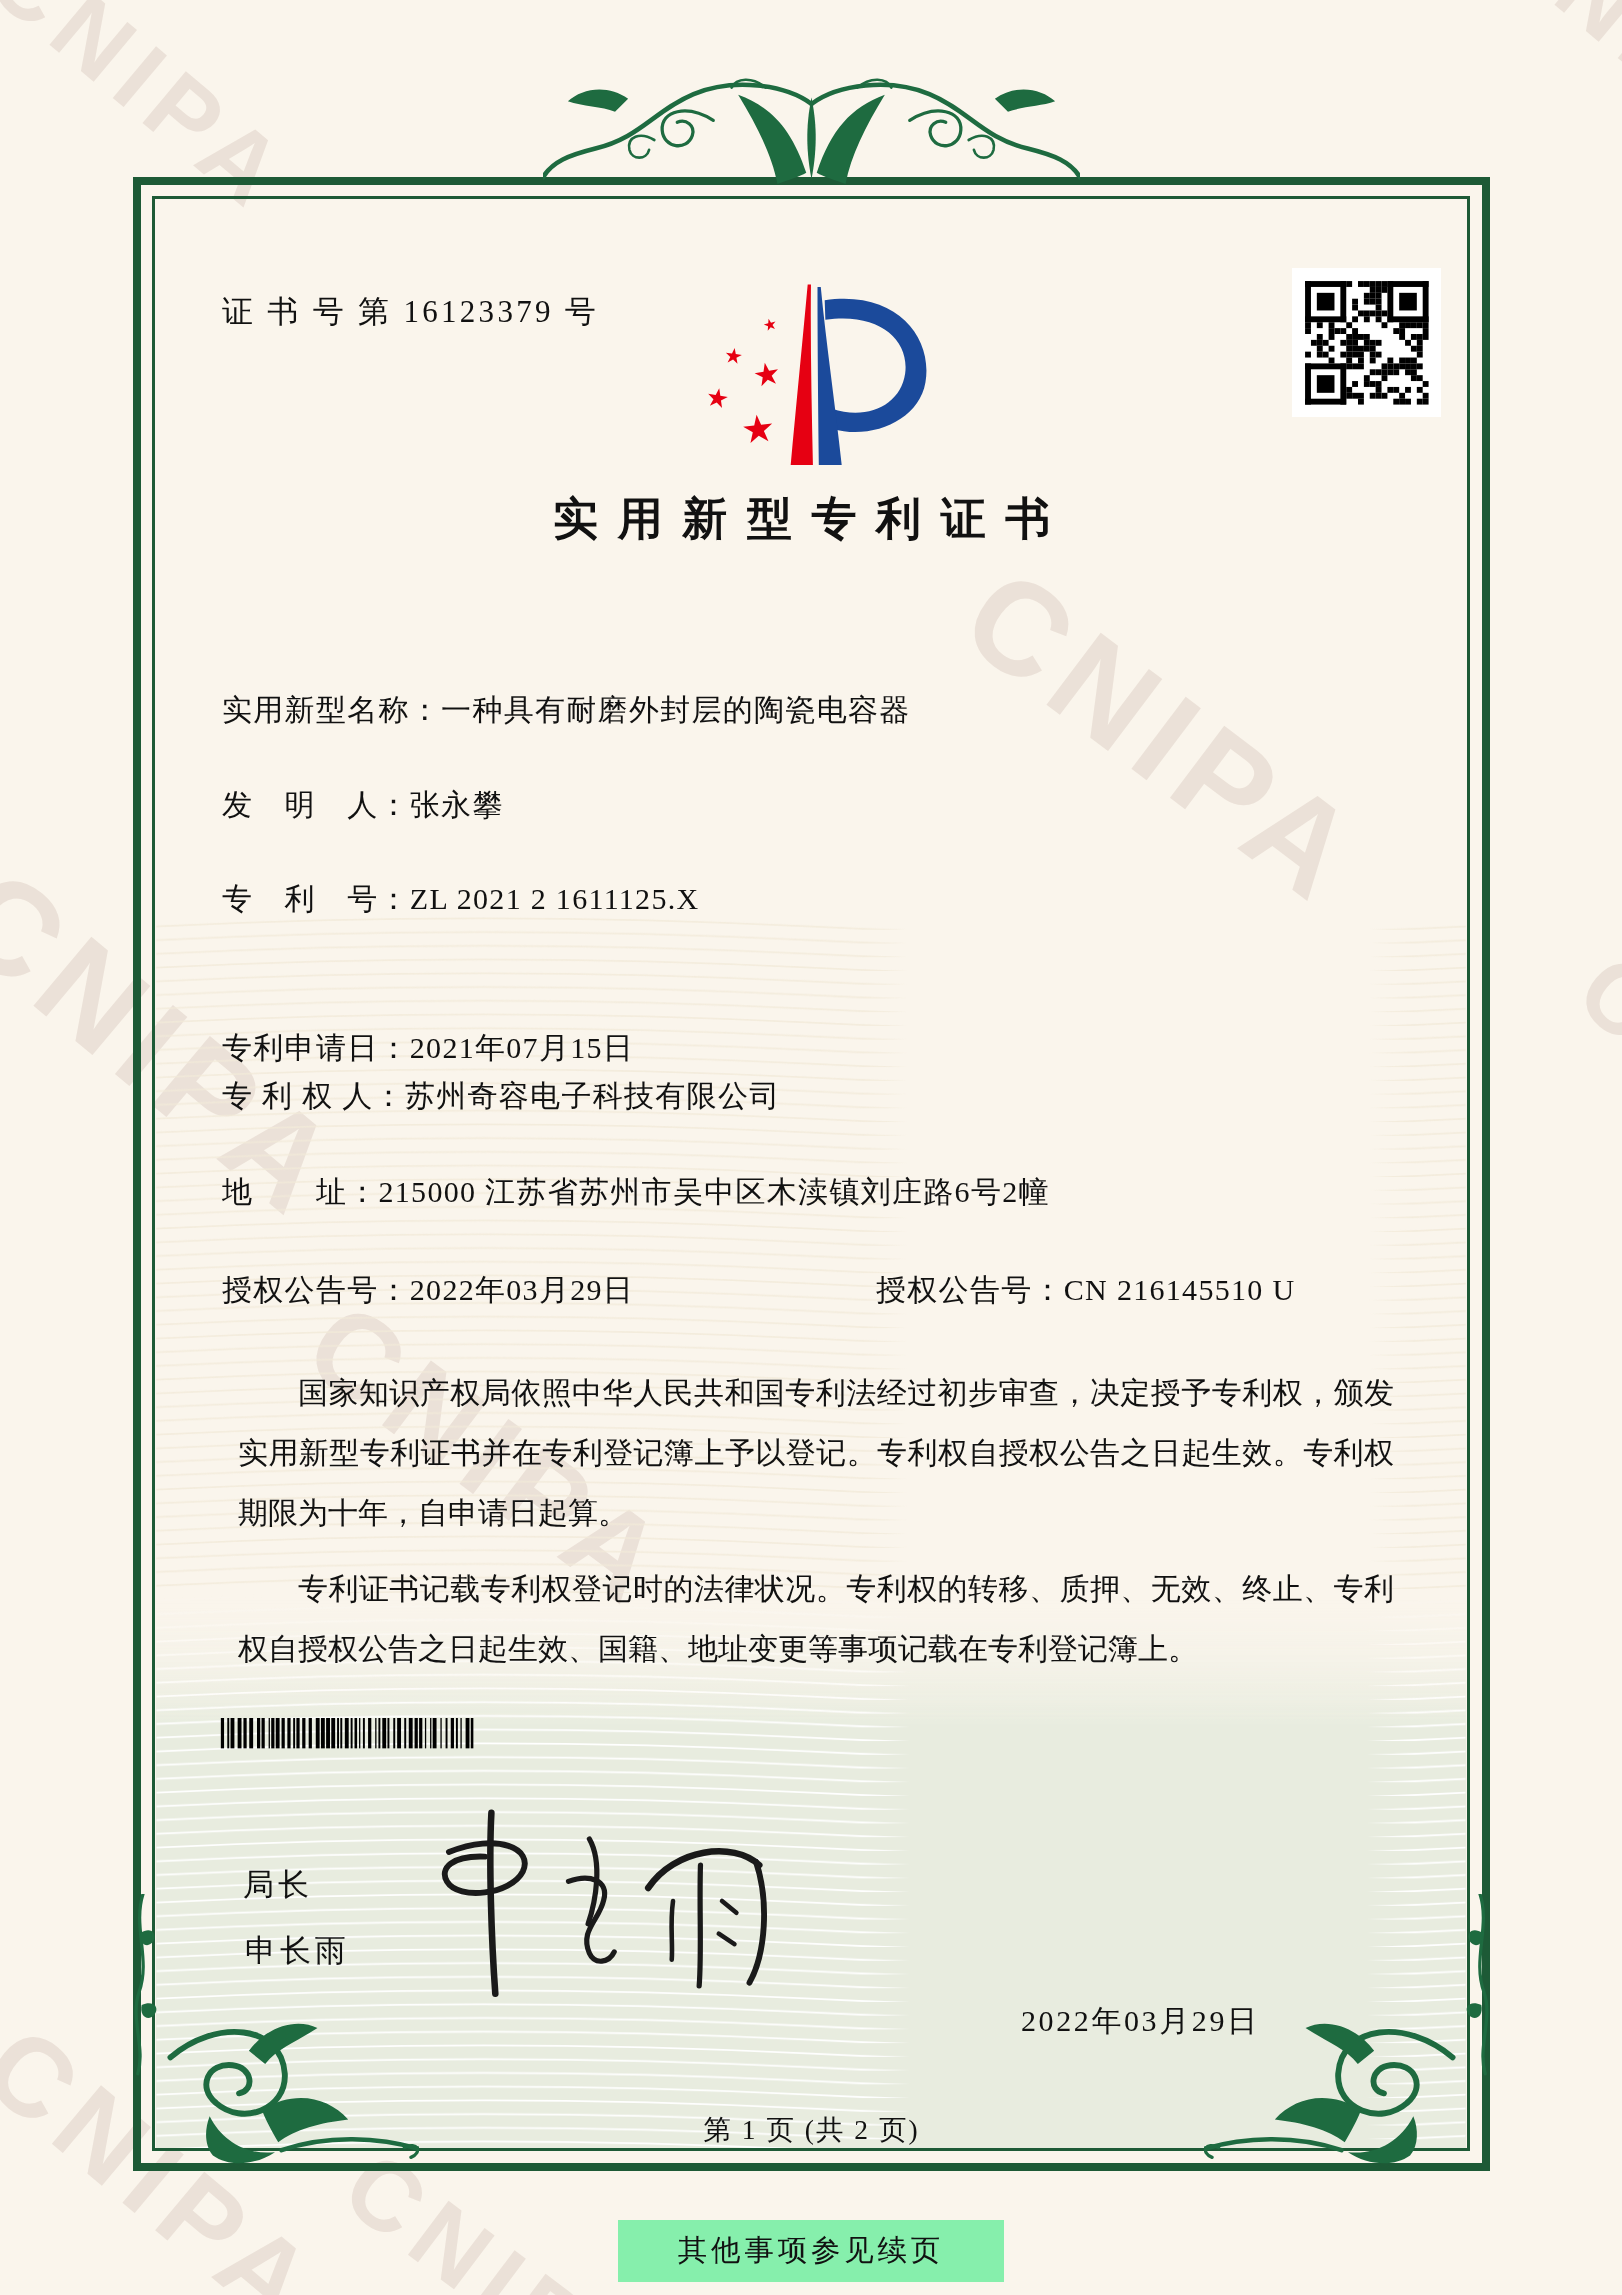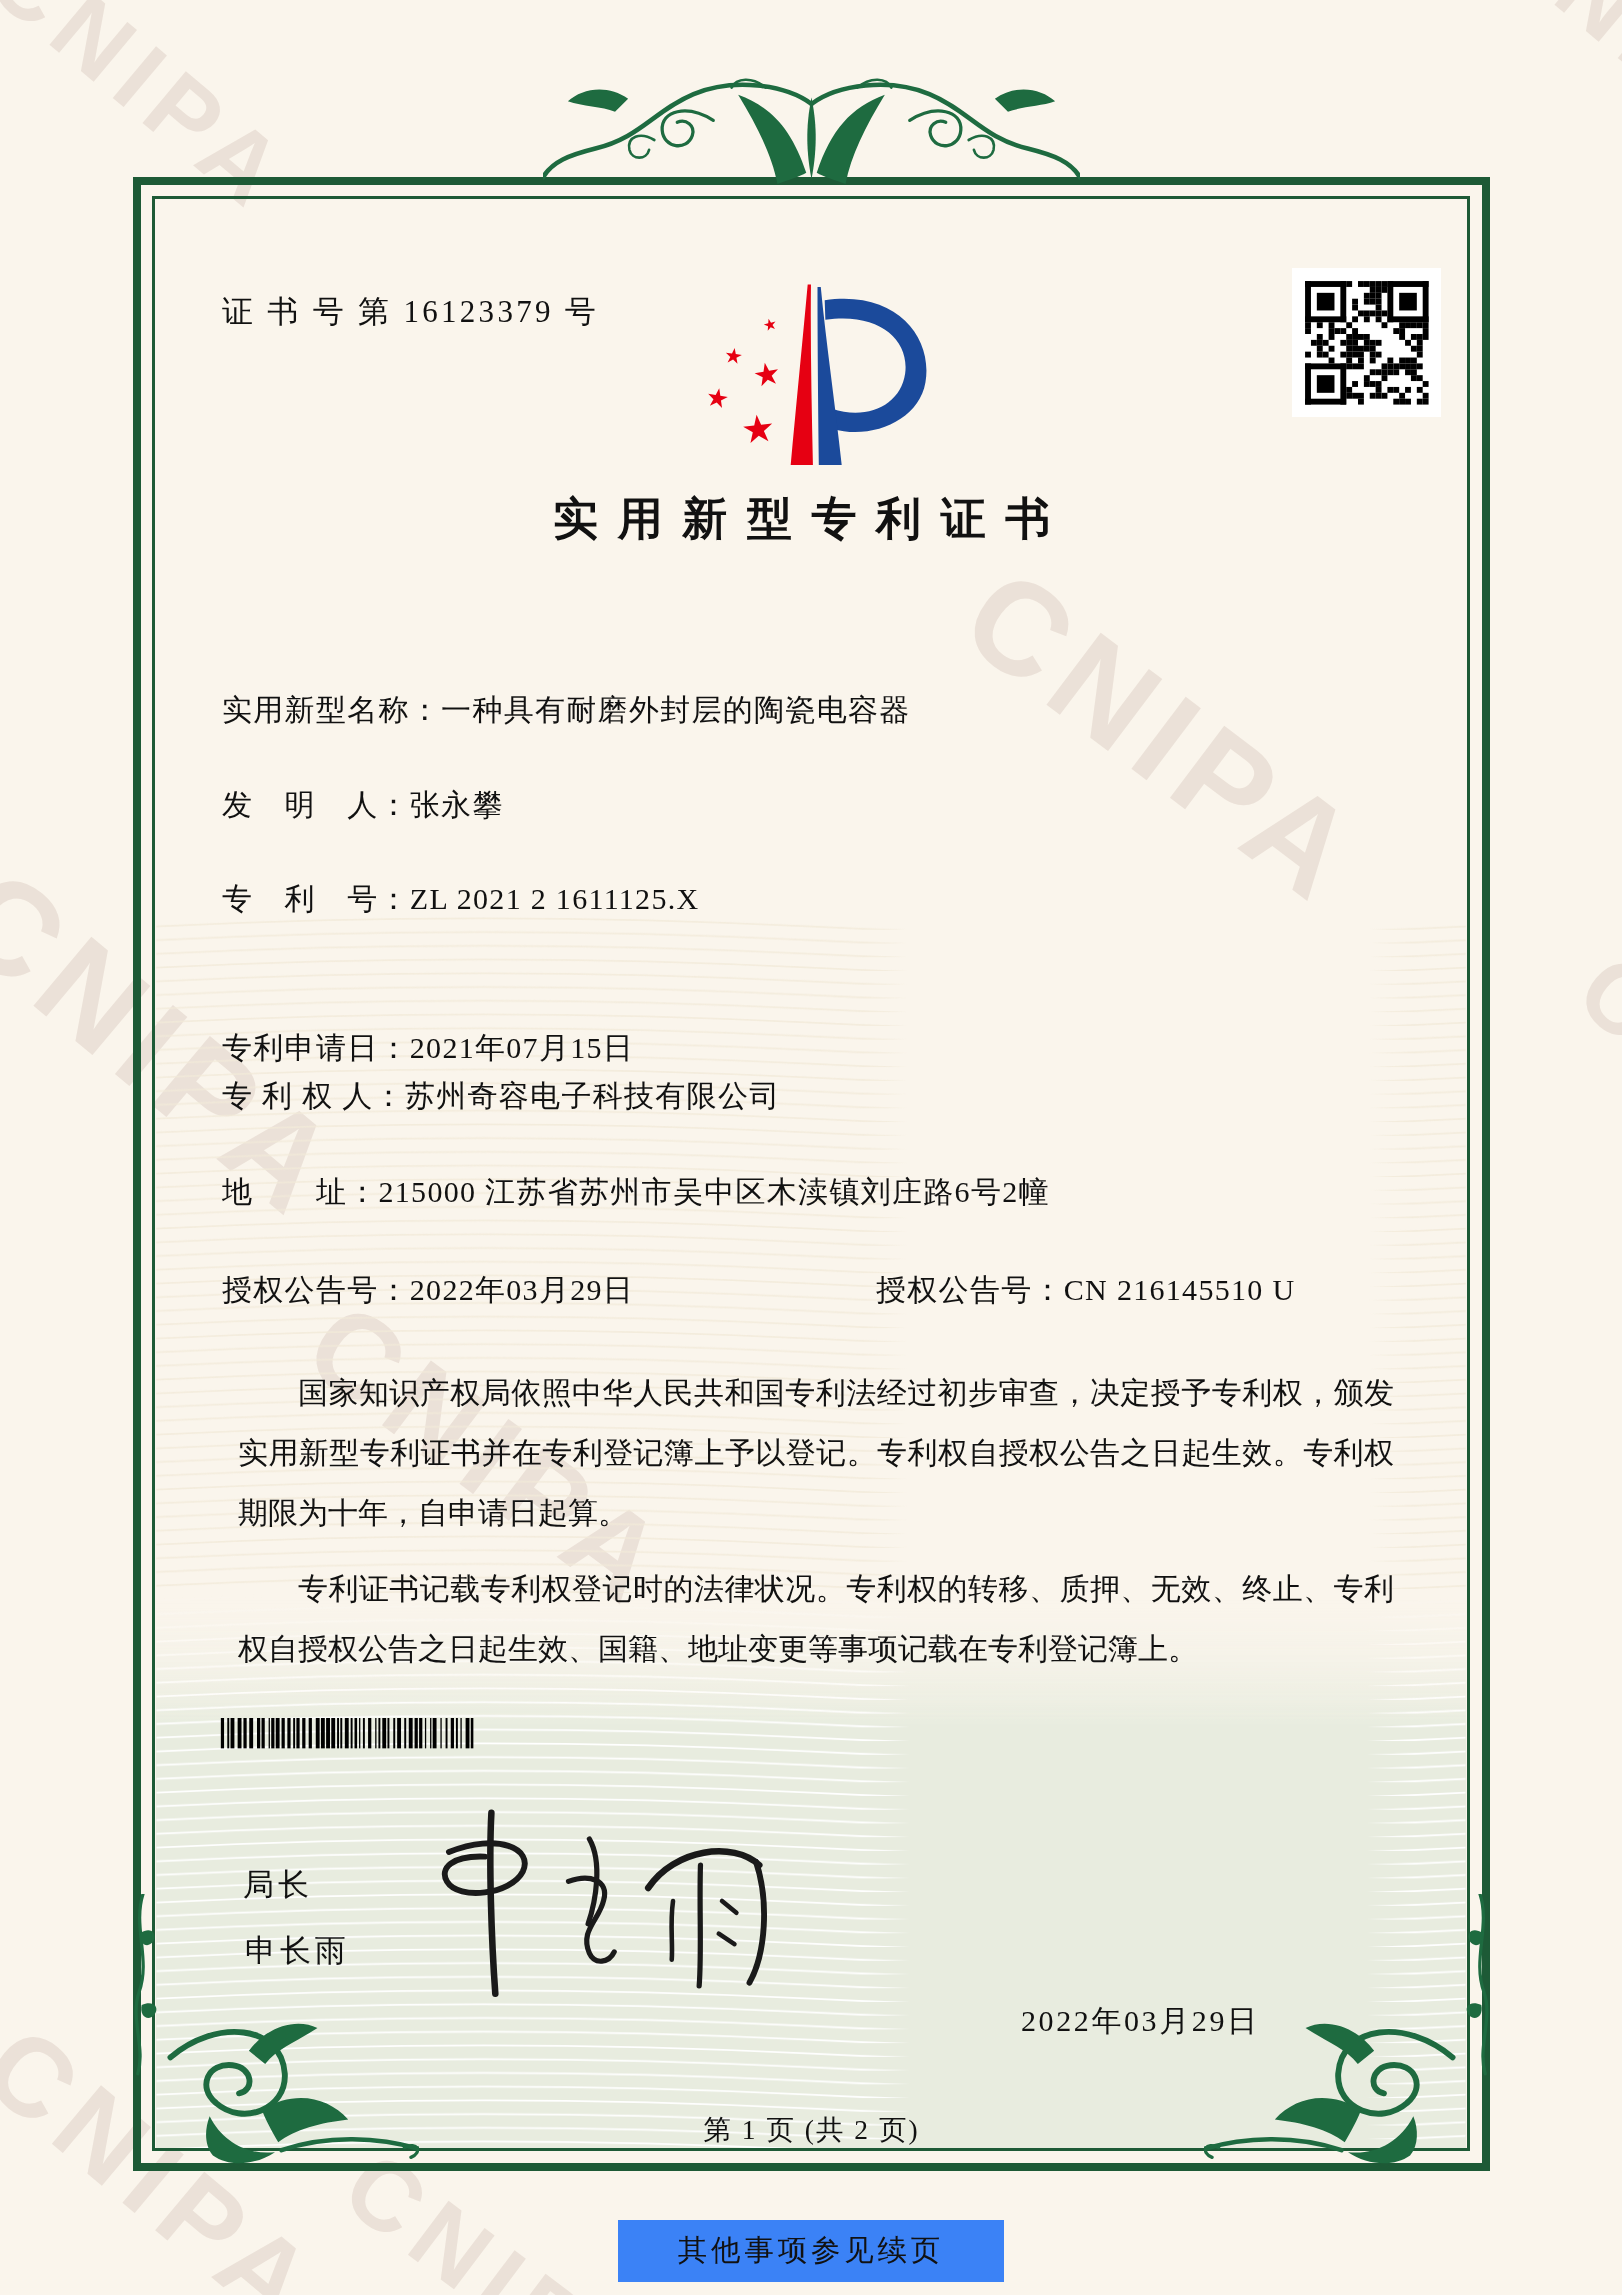--- a/index.html
+++ b/index.html
@@ -28,21 +28,21 @@
   .title{left:157px;top:489px;width:1309px;text-align:center;font-size:45px;
          font-weight:bold;letter-spacing:19.6px;}
   .frow{left:222px;width:1230px;font-size:30px;letter-spacing:1.3px;white-space:nowrap;}
   .bodytext{left:222px;top:1347px;width:1188px;font-size:30px;line-height:60px;
             text-align:justify;}
   .bodytext p{margin:16px;text-indent:2em;}
   .sig-title{left:243px;top:1864px;font-size:31px;letter-spacing:3.9px;}
   .sig-name{left:245px;top:1930px;font-size:31px;letter-spacing:3.9px;}
   .grant-date{left:1021px;top:2001px;font-size:30px;letter-spacing:2.6px;}
   .page-info{left:157px;top:2112px;width:1309px;text-align:center;font-size:27.5px;letter-spacing:2px;}
-  .note-box{left:618px;top:2220px;width:386px;height:62px;background:#3b82f6;z-index:5;
+  .note-box{left:618px;top:2220px;width:386px;height:62px;background:#86efac;z-index:5;
             display:flex;align-items:center;justify-content:center;}
   .note-box span{font-size:29.4px;letter-spacing:3.9px;}
   .qrbox{left:1292px;top:268px;width:149px;height:149px;background:#fff;z-index:5;}
   .star{position:absolute;color:#e60012;font-family:"DejaVu Sans", sans-serif;line-height:1;}
 </style>
 </head>
 <body>
 
 <div class="wm" style="left:-39px;top:19.6px;font-size:98px;transform:rotate(40deg);">CNIPA</div>
 <div class="wm" style="left:1466px;top:-19.6px;font-size:98px;transform:rotate(40deg);">CNIPA</div>

